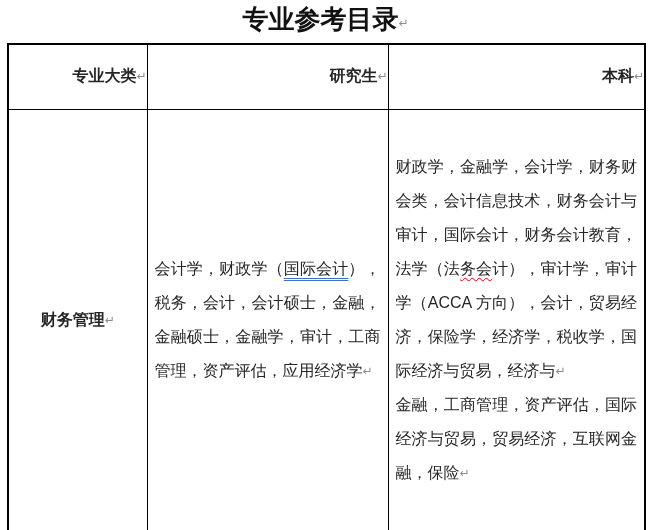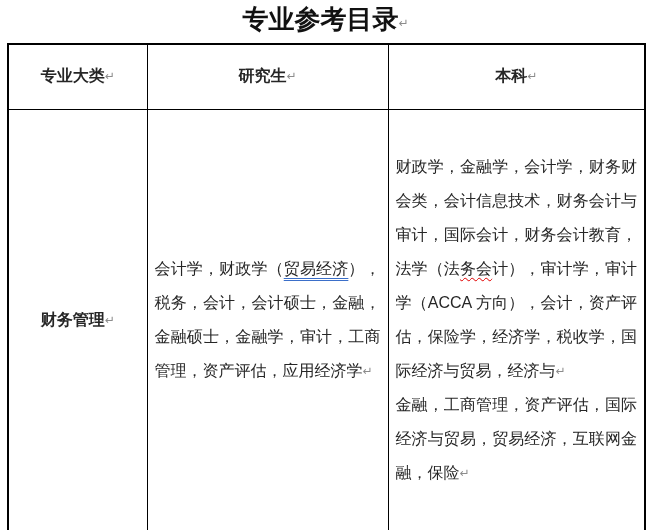--- a/index.html
+++ b/index.html
@@ -37,21 +37,21 @@
     vertical-align: middle;
   }
   .col-cat  { width: 139px; }
   .col-grad { width: 241px; }
   .col-ug   { width: 257px; }
 
   .ref-table thead tr { height: 65px; }
   .ref-table thead th {
     font-size: 16px;
     font-weight: bold;
-    text-align: center;
+    text-align: right;
     color: #262626;
   }
   .ref-table tbody tr { height: 423px; }
 
   td.cat-cell {
     text-align: center;
     font-weight: bold;
     font-size: 16px;
   }
 
@@ -103,23 +103,23 @@
         <th><span>专业大类</span><span class="mark">↵</span></th>
         <th><span>研究生</span><span class="mark">↵</span></th>
         <th><span>本科</span><span class="mark">↵</span></th>
       </tr>
     </thead>
     <tbody>
       <tr>
         <td class="cat-cell"><span>财务管理</span><span class="mark">↵</span></td>
 
         <td class="text-cell">
-          <p><span>会计学，财政学（</span><span class="u-blue">贸易经济</span><span>），税务，会计，会计硕士，金融，金融硕士，金融学，审计，工商管理，资产评估，应用经济学</span><span class="mark">↵</span></p>
+          <p><span>会计学，财政学（</span><span class="u-blue">国际会计</span><span>），税务，会计，会计硕士，金融，金融硕士，金融学，审计，工商管理，资产评估，应用经济学</span><span class="mark">↵</span></p>
         </td>
 
         <td class="text-cell">
-          <p><span>财政学，金融学，会计学，财务财会类，会计信息技术，财务会计与审计，国际会计，财务会计教育，法学（法</span><span class="u-red">务会</span><span>计），审计学，审计学（ACCA 方向），会计，资产评估，保险学，经济学，税收学，国际经济与贸易，经济与</span><span class="mark">↵</span><br><span>金融，工商管理，资产评估，国际经济与贸易，贸易经济，互联网金融，保险</span><span class="mark">↵</span></p>
+          <p><span>财政学，金融学，会计学，财务财会类，会计信息技术，财务会计与审计，国际会计，财务会计教育，法学（法</span><span class="u-red">务会</span><span>计），审计学，审计学（ACCA 方向），会计，贸易经济，保险学，经济学，税收学，国际经济与贸易，经济与</span><span class="mark">↵</span><br><span>金融，工商管理，资产评估，国际经济与贸易，贸易经济，互联网金融，保险</span><span class="mark">↵</span></p>
         </td>
       </tr>
     </tbody>
   </table>
 
 </div>
 
 </body></html>

